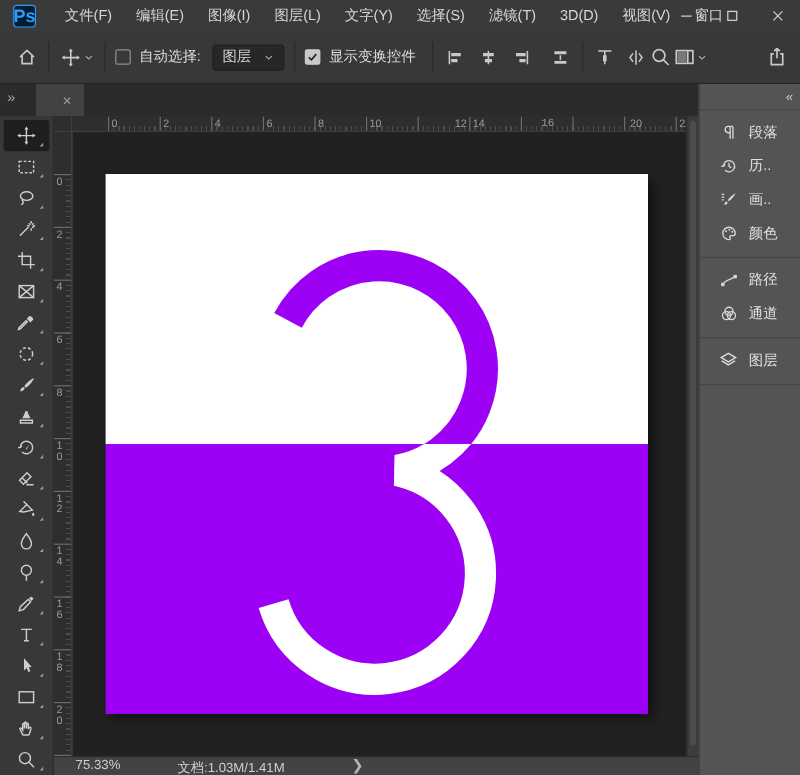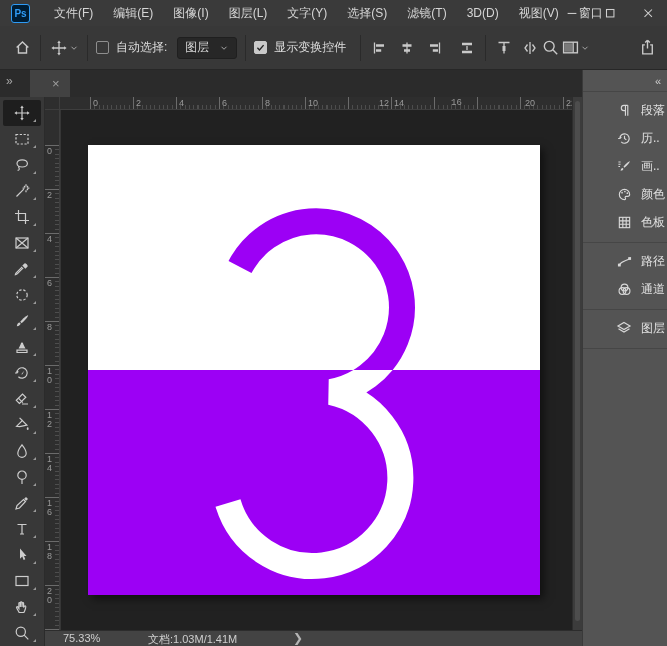--- a/index.html
+++ b/index.html
@@ -5,21 +5,21 @@
   * { margin:0; padding:0; box-sizing:border-box; }
   html,body { width:667px; height:646px; overflow:hidden; background:#222;
     font-family:"Liberation Sans","DejaVu Sans",sans-serif; }
   #app { position:relative; width:667px; height:646px; background:#363636; }
 
   
   .titlebar { position:absolute; left:0; top:0; width:667px; height:26px;
     background:#3a3a3a; display:flex; align-items:center; }
   .ps-logo { width:19px; height:19px; margin-left:11px; border-radius:3px;
     background:#001d34; border:1px solid #2f9bf5; color:#2f9bf5;
-    font-size:10px; font-weight:bold; display:flex; align-items:center; justify-content:center; }
+    font-size:15px; font-weight:bold; display:flex; align-items:center; justify-content:center; }
   .menus { display:flex; margin-left:14px; }
   .menu-item { color:#d6d6d6; font-size:12px; padding:0 10px; height:26px;
     line-height:26px; cursor:default; }
   .win-controls { position:absolute; right:0; top:0; height:26px; display:flex; }
   .win-btn { width:38px; height:25px; display:flex; align-items:center; justify-content:center; }
   .win-btn svg { stroke:#cfcfcf; stroke-width:1.2; fill:none; }
 
   
   .optionsbar { position:absolute; left:0; top:26px; width:667px; height:44px;
     background:#383838; border-bottom:1px solid #272727; display:flex; align-items:center; }
@@ -99,21 +99,21 @@
   .statusbar .zoom { position:absolute; left:18px; top:1px; }
   .statusbar .docinfo { position:absolute; left:103px; top:1px; }
   .statusbar .expander { position:absolute; left:248px; top:0px; color:#b5b5b5; font-size:12px; }
 
   
   .rightpanel { position:absolute; left:582px; top:70px; width:85px; height:576px;
     background:#545454; border-left:1px solid #3a3a3a; }
   .panel-head { height:22px; display:flex; justify-content:flex-end; align-items:center;
     padding-right:8px; border-bottom:1px solid #464646; }
   .collapse { color:#cfcfcf; font-size:11px; letter-spacing:-2px; }
-  .pgroup { border-bottom:1px solid #464646; padding:4px 0 6px 17px; }
+  .pgroup { border-bottom:1px solid #464646; padding:4px 0 6px 0; }
   .prow { height:28px; display:flex; align-items:center; padding-left:15px; }
   .picon { width:18px; height:18px; display:flex; align-items:center; justify-content:center; flex:none; }
   .picon svg { stroke:#d8d8d8; stroke-width:1.2; fill:none; }
   .picon svg .f { fill:#d8d8d8; stroke:none; }
   .plabel { color:#e0e0e0; font-size:12px; margin-left:8px; white-space:nowrap; }
 </style>
 </head>
 <body>
 
 <div id="app">
@@ -545,29 +545,20 @@
             <span class="picon">
               <svg width="15" height="15" viewBox="0 0 16 16">
                 <path d="M8 2.5a5.5 5.5 0 1 0 0 11c1.2 0 1.4-1 .9-1.7-.6-.8-.2-1.8 1-1.8h1.4c1.4 0 2.2-1 2.2-2C13.5 5 11 2.5 8 2.5z"></path>
                 <circle class="f" cx="5.4" cy="6" r=".9"></circle>
                 <circle class="f" cx="8.4" cy="4.8" r=".9"></circle>
                 <circle class="f" cx="11" cy="6.6" r=".9"></circle>
               </svg>
             </span>
             <span class="plabel">颜色</span>
           </div>
-          <div class="prow">
-            <span class="picon">
-              <svg width="15" height="15" viewBox="0 0 16 16">
-                <rect x="2.5" y="2.5" width="11" height="11"></rect>
-                <path d="M2.5 6.2h11M2.5 9.8h11M6.2 2.5v11M9.8 2.5v11"></path>
-              </svg>
-            </span>
-            <span class="plabel">色板</span>
-          </div>
         </div>
         <div class="pgroup">
           <div class="prow">
             <span class="picon">
               <svg width="15" height="15" viewBox="0 0 16 16">
                 <path d="M2.5 11.5C5 7.2 11 7.2 13.5 4.8"></path>
                 <rect class="f" x="1" y="10.3" width="3" height="3"></rect>
                 <rect class="f" x="12" y="3.3" width="3" height="3"></rect>
               </svg>
             </span>

